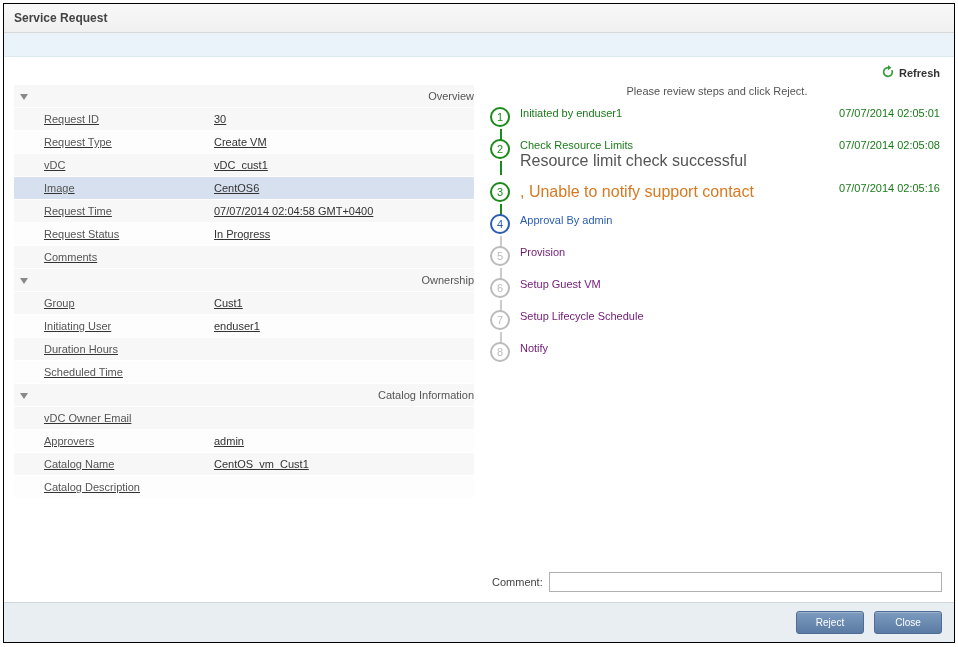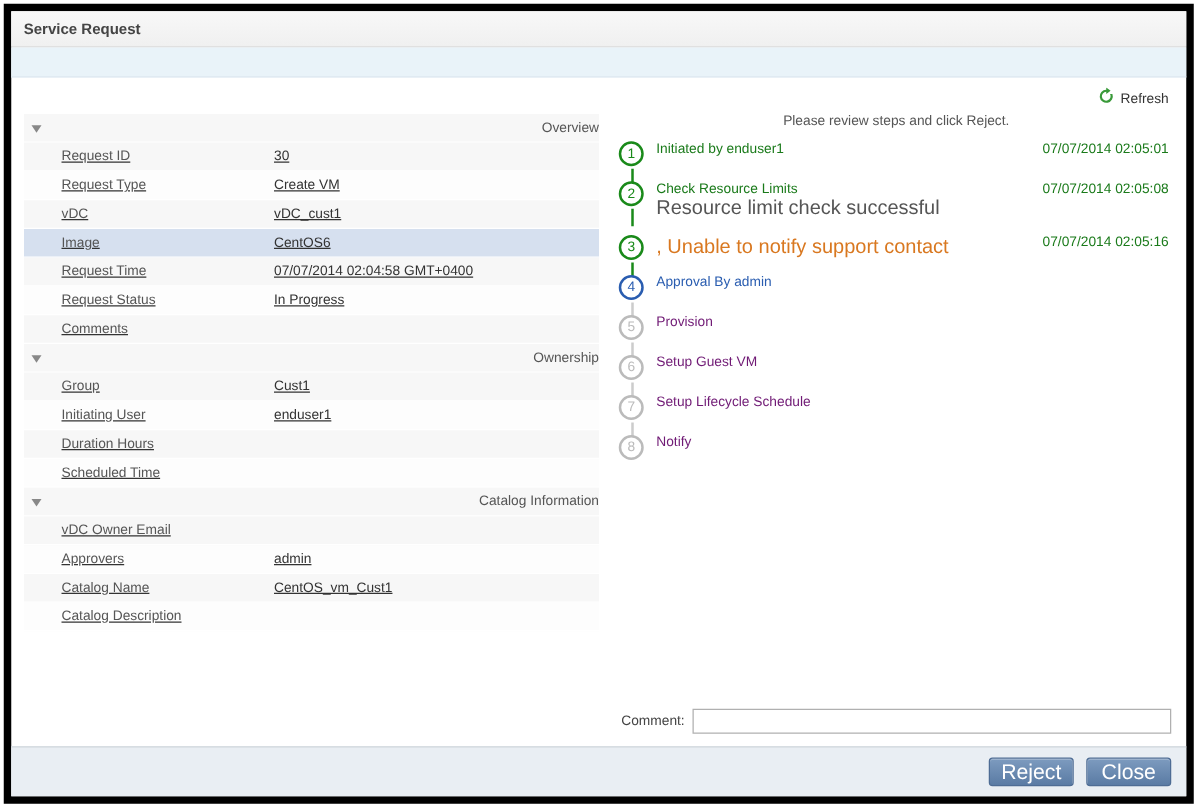--- a/index.html
+++ b/index.html
@@ -7,21 +7,21 @@
     font-family: Verdana, Arial, sans-serif;
     font-size: 11px;
     background: #fff;
     color: #333;
     width: 958px;
     height: 647px;
     overflow: hidden;
     position: relative;
   }
   .dialog {
-    border: 6px solid #000000;
+    border: 1px solid #000000;
     width: 952px;
     height: 640px;
     margin: 3px;
     display: flex;
     flex-direction: column;
     background: #fff;
   }
   .titlebar {
     background: linear-gradient(#f8f8f8, #f0f0f0);
     border-bottom: 1px solid #d8d8d8;
@@ -32,20 +32,21 @@
   }
   .blue-band {
     background: #e9f3f9;
     height: 24px;
     border-bottom: 1px solid #dde8ef;
   }
   .toolbar {
     display: flex;
     justify-content: flex-end;
     padding: 8px 14px 4px;
+    font-weight: bold;
   }
   .refresh {
     display: inline-flex;
     align-items: center;
     gap: 4px;
     cursor: pointer;
     color: #333;
   }
   .refresh svg { width: 14px; height: 14px; }
   .content {
@@ -193,21 +194,21 @@
     justify-content: flex-end;
     gap: 10px;
   }
   .btn {
     min-width: 68px;
     height: 23px;
     background: linear-gradient(#7d9bbf, #5a7ba4);
     border: 1px solid #4e6c94;
     border-radius: 3px;
     color: #fff;
-    font-size: 17px;
+    font-size: 10px;
     cursor: pointer;
     box-shadow: inset 0 1px 0 rgba(255,255,255,0.25);
   }
   .filler-rows .row { height: 23px; }
 </style>
 </head>
 <body>
 
 <div class="dialog">
 

